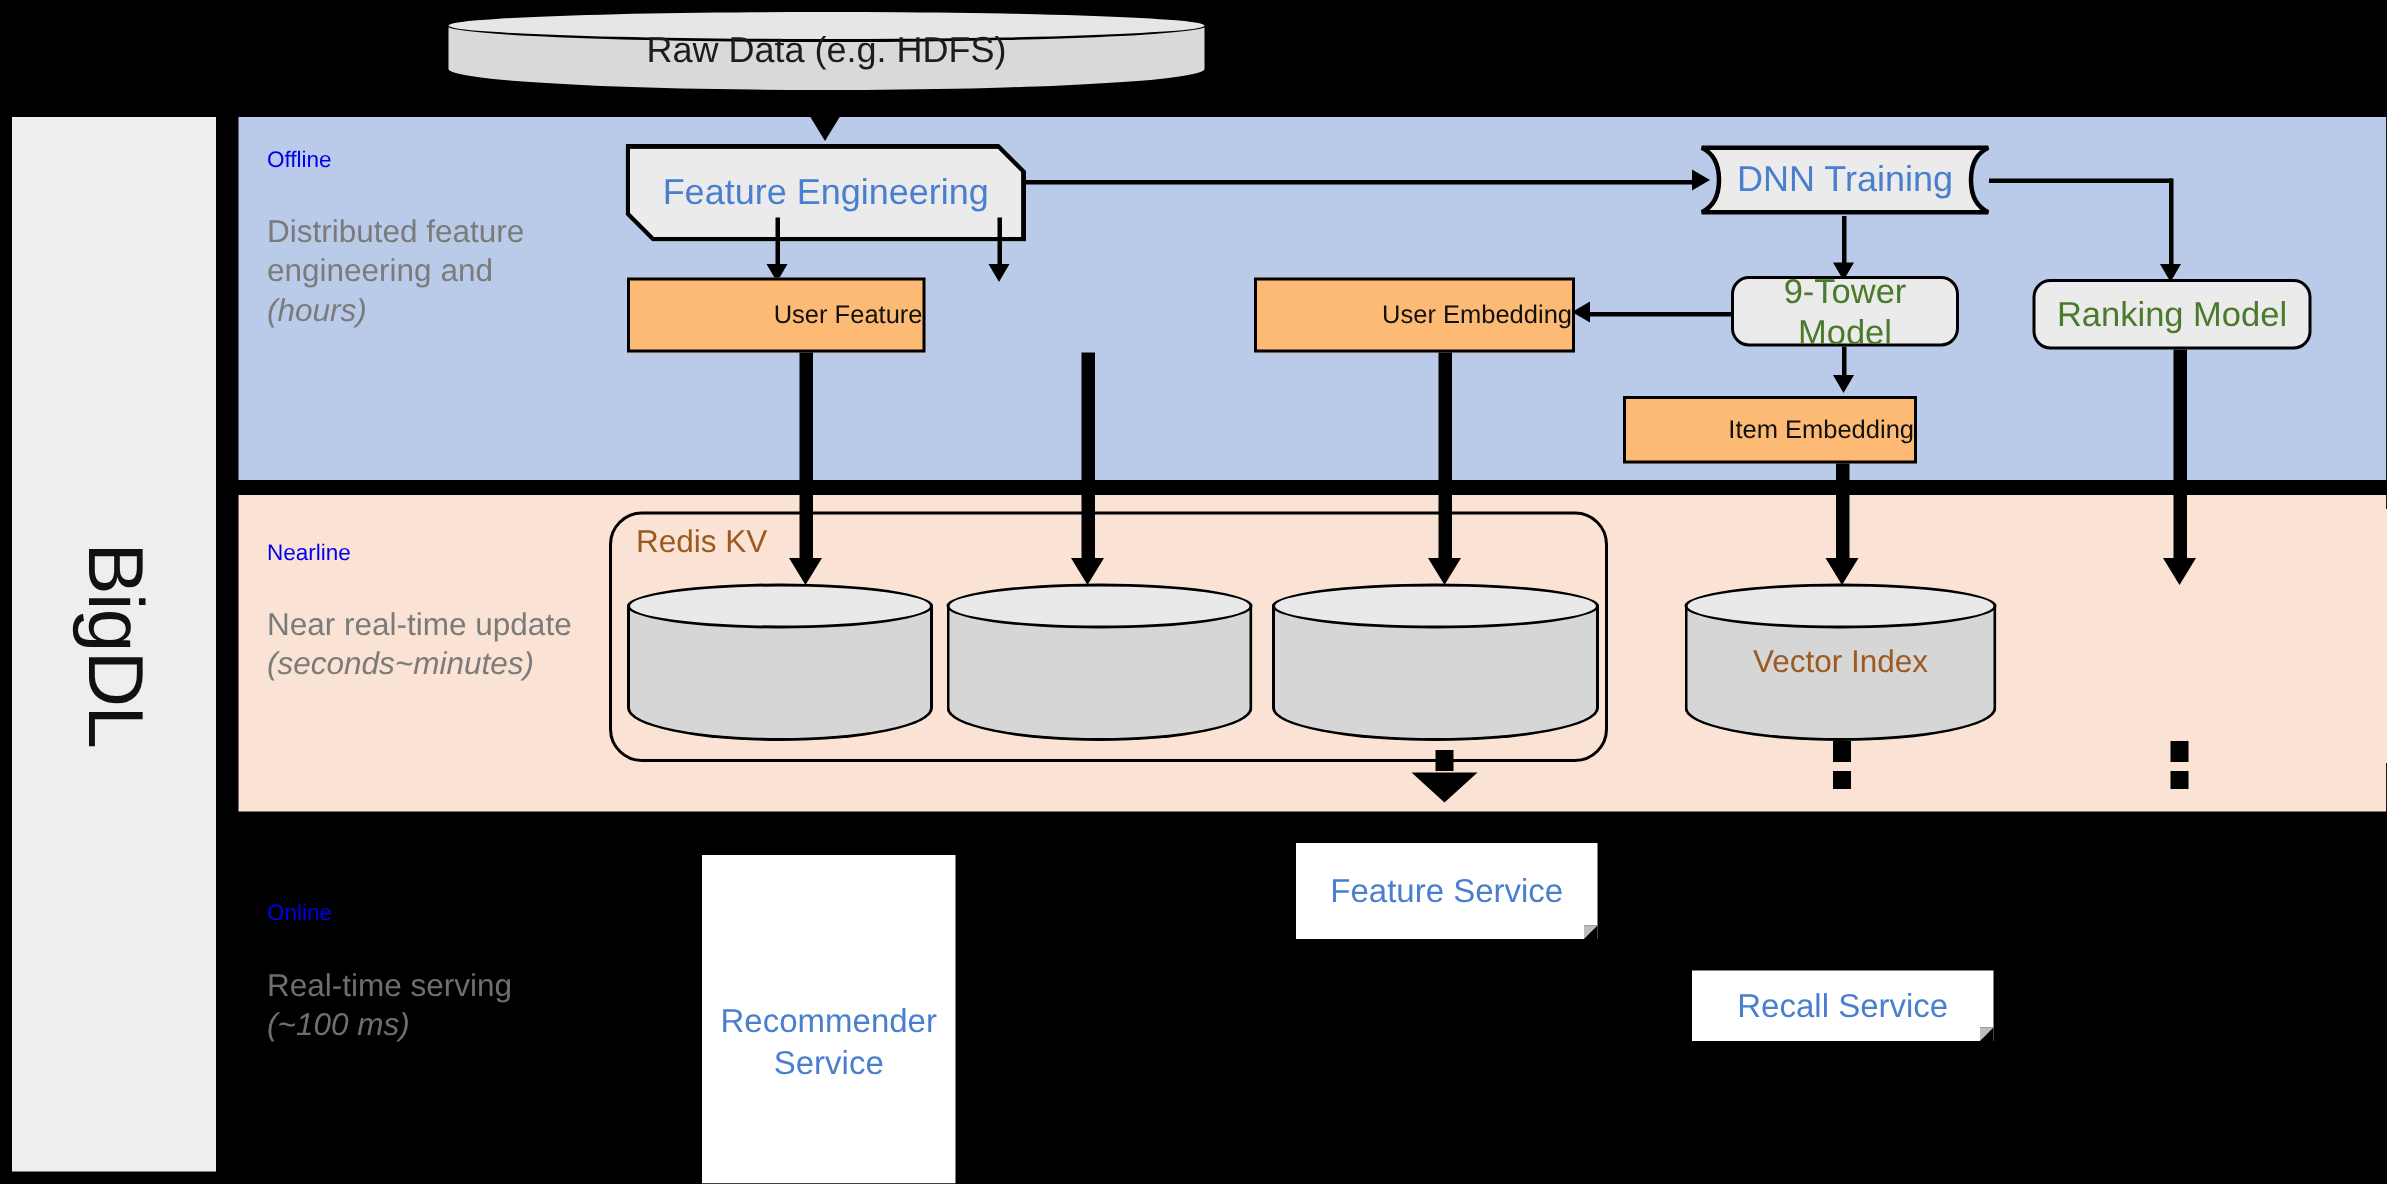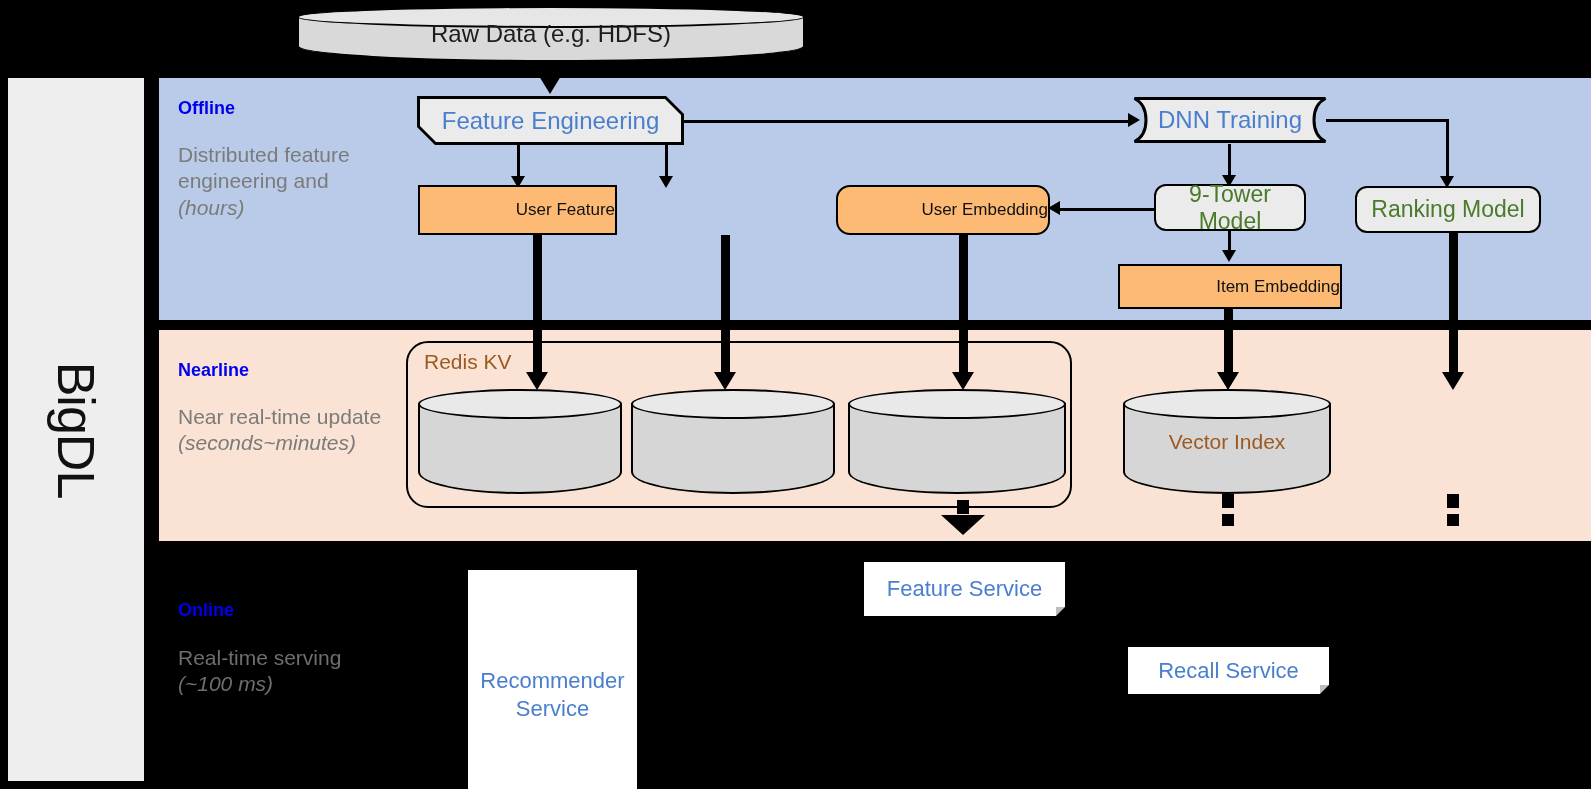--- a/index.html
+++ b/index.html
@@ -34,22 +34,22 @@
     white-space: nowrap;
     font-size: 52px;
     color:#111111;
     font-family:"Liberation Sans", sans-serif;
     letter-spacing: -1px;
   }
 
   
   .band-title {
     position:absolute;
-    font-size:18px;
-    font-weight:700;
+    font-size:15px;
+    font-weight:400;
     color:#0000ee;
     letter-spacing:0px;
   }
   .band-sub {
     position:absolute;
     font-size:21px;
     line-height:1.26;
     color:#7b7b7b;
     width:215px;
   }
@@ -233,21 +233,21 @@
 
   <div class="cyl" id="rawdata">
     <div class="body"></div>
     <div class="top"></div>
     <div class="lbl">Raw Data (e.g. HDFS)</div>
   </div>
 
   <div class="ln v" style="left:549px; top:62px; height:18px;"></div>
   <div class="arrowhead-down big" style="left:539px; top:76px;"></div>
 
-  <div class="banner-fe-wrap" style="left:417px; top:96px; width:267px; height:49px;">
+  <div class="banner-fe-wrap" style="left:417px; top:96px; width:267px; height:65px;">
     <div class="outline"></div>
     <div class="inner txt-blue">Feature Engineering</div>
   </div>
 
   <div class="ln h" style="left:684px; top:120px; width:446px;"></div>
   <div class="arrowhead-right" style="left:1128px; top:113px;"></div>
 
   <div class="ln v" style="left:517px; top:145px; height:36px;"></div>
   <div class="arrowhead-down" style="left:511px; top:176px;"></div>
 
@@ -264,24 +264,24 @@
   <div class="ln v" style="left:1228px; top:144px; height:36px;"></div>
   <div class="arrowhead-down" style="left:1222px; top:175px;"></div>
 
   <div class="ln h" style="left:1326px; top:119px; width:122px;"></div>
   <div class="ln v" style="left:1446px; top:119px; height:62px;"></div>
   <div class="arrowhead-down" style="left:1440px; top:176px;"></div>
 
   <div class="node box-grey" style="left:418px; top:185px; width:199px; height:50px;">
     <span>User Feature</span>
   </div>
-  <div class="node box-grey" style="left:836px; top:185px; width:214px; height:50px;border-radius:14px;">
+  <div class="node box-grey" style="left:836px; top:185px; width:214px; height:50px;">
     <span>User Embedding</span>
   </div>
-  <div class="node box-grey" style="left:1118px; top:264px; width:224px; height:45px;">
+  <div class="node box-grey" style="left:1082px; top:264px; width:196px; height:45px;">
     <span>Item Embedding</span>
   </div>
 
   <div class="node box-round txt-green" style="left:1154px; top:184px; width:152px; height:47px;">
     <span>9-Tower Model</span>
   </div>
   <div class="node box-round txt-green" style="left:1355px; top:186px; width:186px; height:47px;">
     <span>Ranking Model</span>
   </div>
 
@@ -338,21 +338,21 @@
   <div class="sq" style="left:1222px; top:514px; width:12px; height:12px;"></div>
 
   <div class="sq" style="left:1447px; top:494px; width:12px; height:14px;"></div>
   <div class="sq" style="left:1447px; top:514px; width:12px; height:12px;"></div>
 
   <div class="page" style="left:468px; top:570px; width:169px; height:249px;">
     <span>Recommender Service</span>
     <div class="fold" style="border-left-width:22px; border-bottom-width:22px;"></div>
   </div>
 
-  <div class="page small" style="left:864px; top:562px; width:201px; height:54px;">
+  <div class="page small" style="left:864px; top:562px; width:201px; height:64px;">
     <span>Feature Service</span>
     <div class="fold"></div>
   </div>
 
   <div class="page small" style="left:1128px; top:647px; width:201px; height:47px;">
     <span>Recall Service</span>
     <div class="fold"></div>
   </div>
 
 

